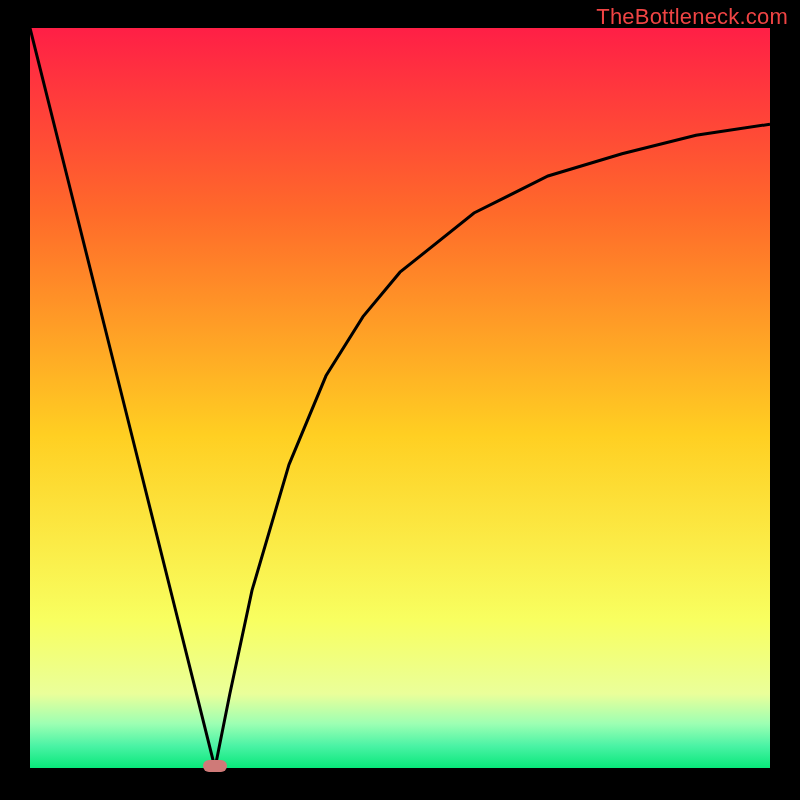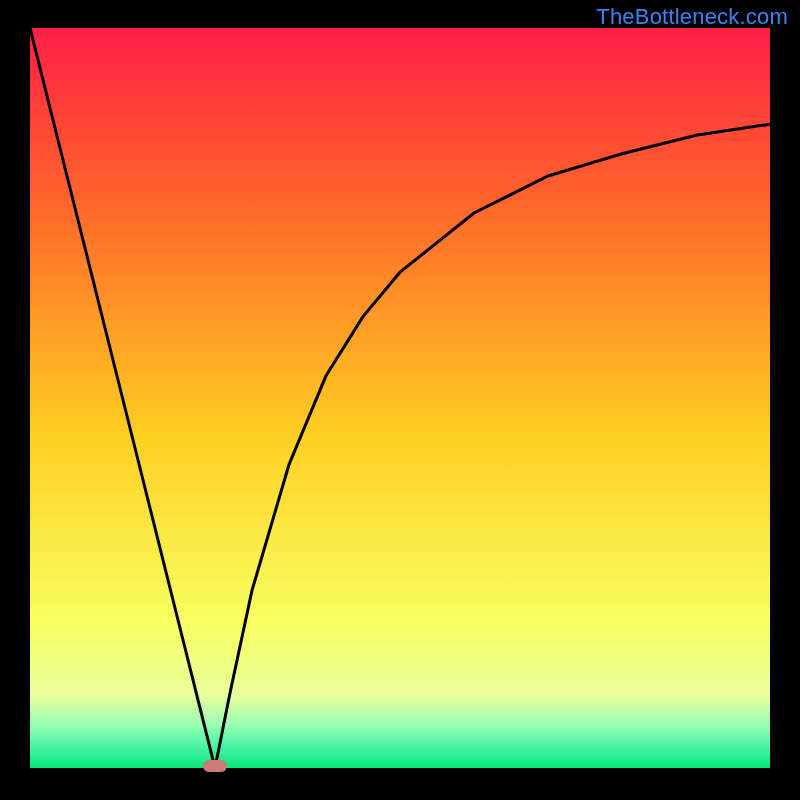--- a/index.html
+++ b/index.html
@@ -1,17 +1,17 @@
 <!DOCTYPE html>
 <html><head>
 <meta charset="utf-8">
 <style>
   html,body{margin:0;padding:0;width:800px;height:800px;overflow:hidden;background:#000;font-family:Arial,Helvetica,sans-serif}
   .stage{position:relative;width:800px;height:800px}
-  .watermark{position:absolute;top:4px;right:12px;color:#3b82f6;font-size:22px;font-weight:400;letter-spacing:.2px}
+  .watermark{position:absolute;top:4px;right:12px;color:#ef4444;font-size:22px;font-weight:400;letter-spacing:.2px}
   .plot{position:absolute;left:30px;top:28px;width:740px;height:740px}
   .target{position:absolute;width:24px;height:12px;border-radius:6px;background:#cf7a78}
 </style>
 </head>
 <body>
 
 <div class="stage">
   <div class="watermark">TheBottleneck.com</div>
 
   <svg class="plot" viewBox="0 0 740 740" preserveAspectRatio="none">

